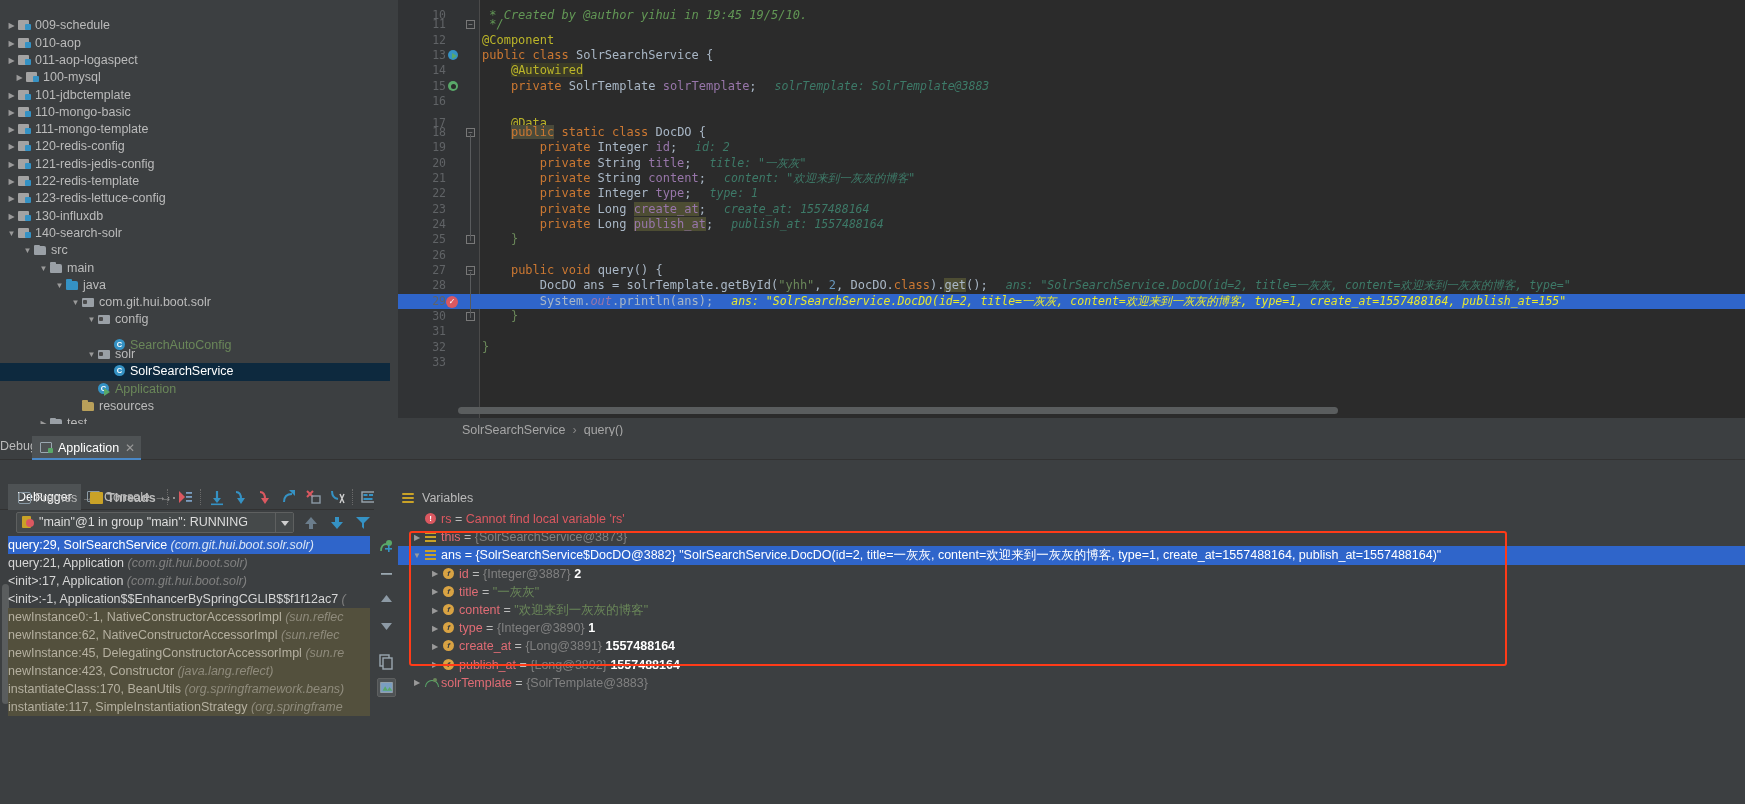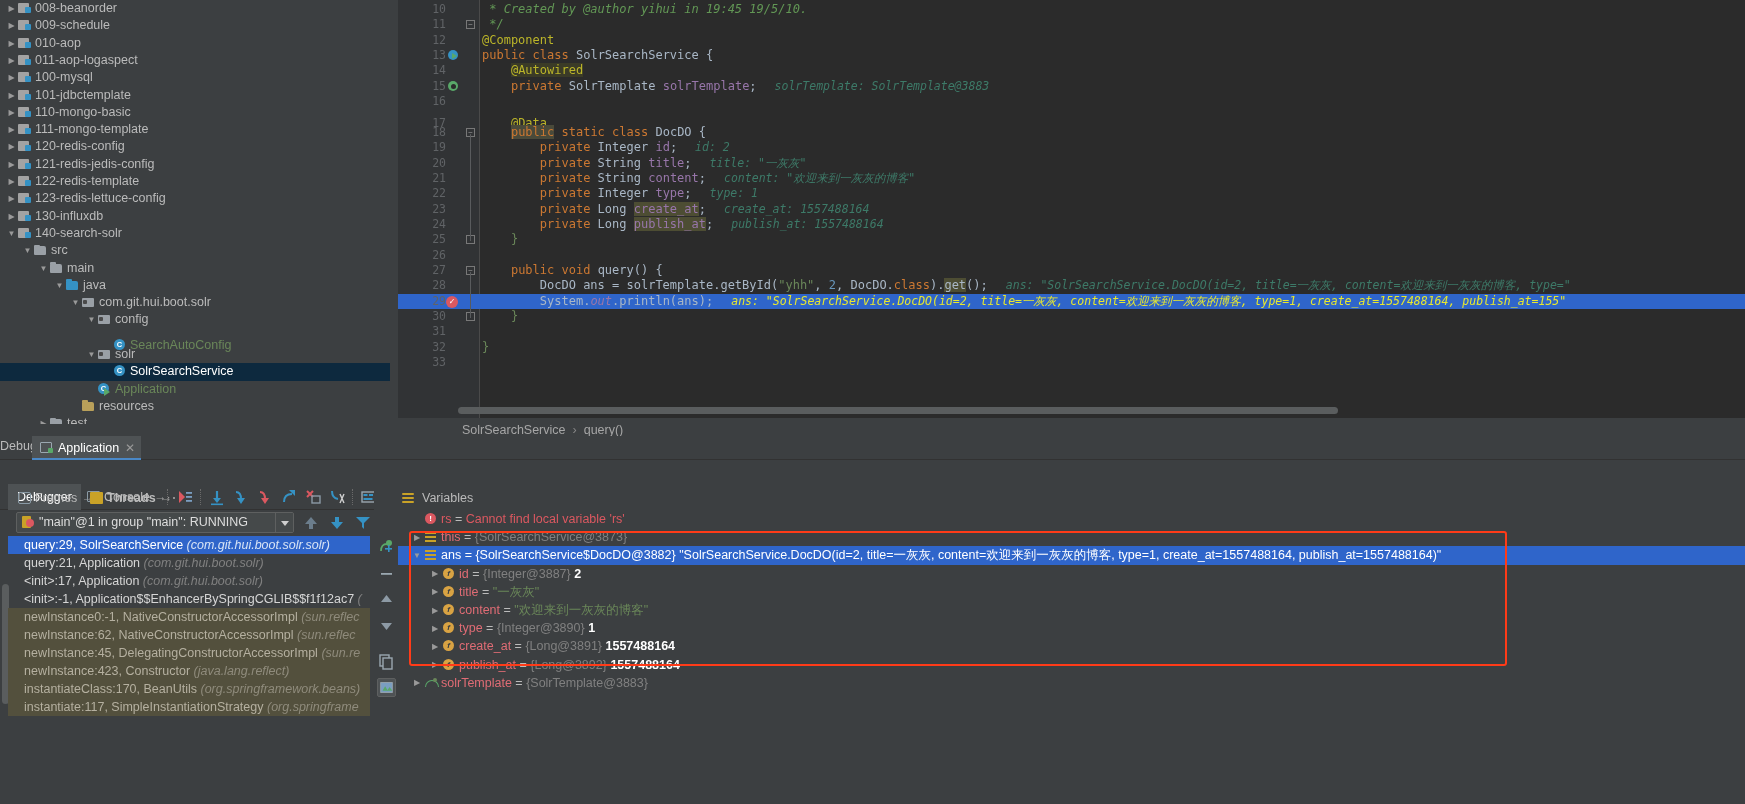--- a/index.html
+++ b/index.html
@@ -207,21 +207,21 @@
       background:#45494a; border-left:1px solid #5e6060; }
   #thread-arrow::after{ content:""; position:absolute; left:5px; top:8px;
       border-left:4px solid transparent; border-right:4px solid transparent;
       border-top:5px solid #cfcfcf; }
 
   #frames-list{
     position:absolute; left:8px; top:100px; width:362px; height:268px;
     overflow:hidden;
   }
   .frame-row{ position:relative; height:18px; line-height:18px;
-      white-space:nowrap; font-size:12.5px; color:#d6d6d6; padding-left:16px; }
+      white-space:nowrap; font-size:12.5px; color:#d6d6d6; }
   .frame-row.sel{ background:#2f65ca; color:#ffffff; }
   .frame-row.lib{ background:#53503d; color:#b5b0a0; }
   .frame-row .pk{ color:#808080; font-style:italic; }
   .frame-row.sel .pk{ color:#d8e4f5; font-style:italic; }
   .frame-row.lib .pk{ color:#8f8b7c; font-style:italic; }
 
   #frames-scroll{ position:absolute; left:2px; top:100px; width:7px; height:268px; }
   #frames-scroll .thumb{ position:absolute; left:0; top:48px; width:7px;
       height:120px; background:#5a5d5e; border-radius:4px; }
 
@@ -290,25 +290,24 @@
     position:absolute; left:409px; top:531px; width:1098px; height:135px;
     border:2.5px solid #ff3b18; border-radius:3px; pointer-events:none;
   }
 </style>
 </head>
 <body>
 
 <div id="root">
 
   <div id="project-tree">
-      <div class="tree-row" style="top: 0px; position: absolute; left: 0px; width: 390px;"><span style="display:inline-block;width:4px"></span><span class="tw e"></span><span class="ic mod"></span><span class="">008-beanorder</span></div>
       <div class="tree-row" style="top: 17.3px; position: absolute; left: 0px; width: 390px;"><span style="display:inline-block;width:4px"></span><span class="tw e"></span><span class="ic mod"></span><span class="">009-schedule</span></div>
       <div class="tree-row" style="top: 34.6px; position: absolute; left: 0px; width: 390px;"><span style="display:inline-block;width:4px"></span><span class="tw e"></span><span class="ic mod"></span><span class="">010-aop</span></div>
       <div class="tree-row" style="top: 51.9px; position: absolute; left: 0px; width: 390px;"><span style="display:inline-block;width:4px"></span><span class="tw e"></span><span class="ic mod"></span><span class="">011-aop-logaspect</span></div>
-      <div class="tree-row" style="top: 69.2px; position: absolute; left: 0px; width: 390px;"><span style="display:inline-block;width:4px"></span><span class="tw e"></span><span class="ic mod"></span><span class="">100-mysql</span></div>
+      <div class="tree-row" style="top: 69.2px; position: absolute; left: 8px; width: 390px;"><span style="display:inline-block;width:4px"></span><span class="tw e"></span><span class="ic mod"></span><span class="">100-mysql</span></div>
       <div class="tree-row" style="top: 86.5px; position: absolute; left: 0px; width: 390px;"><span style="display:inline-block;width:4px"></span><span class="tw e"></span><span class="ic mod"></span><span class="">101-jdbctemplate</span></div>
       <div class="tree-row" style="top: 103.8px; position: absolute; left: 0px; width: 390px;"><span style="display:inline-block;width:4px"></span><span class="tw e"></span><span class="ic mod"></span><span class="">110-mongo-basic</span></div>
       <div class="tree-row" style="top: 121.1px; position: absolute; left: 0px; width: 390px;"><span style="display:inline-block;width:4px"></span><span class="tw e"></span><span class="ic mod"></span><span class="">111-mongo-template</span></div>
       <div class="tree-row" style="top: 138.4px; position: absolute; left: 0px; width: 390px;"><span style="display:inline-block;width:4px"></span><span class="tw e"></span><span class="ic mod"></span><span class="">120-redis-config</span></div>
       <div class="tree-row" style="top: 155.7px; position: absolute; left: 0px; width: 390px;"><span style="display:inline-block;width:4px"></span><span class="tw e"></span><span class="ic mod"></span><span class="">121-redis-jedis-config</span></div>
       <div class="tree-row" style="top: 173px; position: absolute; left: 0px; width: 390px;"><span style="display:inline-block;width:4px"></span><span class="tw e"></span><span class="ic mod"></span><span class="">122-redis-template</span></div>
       <div class="tree-row" style="top: 190.3px; position: absolute; left: 0px; width: 390px;"><span style="display:inline-block;width:4px"></span><span class="tw e"></span><span class="ic mod"></span><span class="">123-redis-lettuce-config</span></div>
       <div class="tree-row" style="top: 207.6px; position: absolute; left: 0px; width: 390px;"><span style="display:inline-block;width:4px"></span><span class="tw e"></span><span class="ic mod"></span><span class="">130-influxdb</span></div>
       <div class="tree-row" style="top: 224.9px; position: absolute; left: 0px; width: 390px;"><span style="display:inline-block;width:4px"></span><span class="tw o"></span><span class="ic mod"></span><span class="">140-search-solr</span></div>
       <div class="tree-row" style="top: 259.5px; position: absolute; left: 0px; width: 390px;"><span style="display:inline-block;width:36px"></span><span class="tw o"></span><span class="ic fol"></span><span class="">main</span></div>
@@ -325,21 +324,21 @@
     </div>
   <div id="vsplit"></div>
   <div id="tree-hscroll">
     <div class="thumb"></div>
   </div>
 
   <div id="editor">
     <div id="gutter"></div>
     <div id="gutter-fold"></div>
     <div class="code-area" id="code-area">
-        <div class="ln-row" style="top: 2px;"><span class="lnum">10</span><span class="lcode"><span class="c"> * Created by @author yihui in 19:45 19/5/10.</span></span></div>
+        <div class="ln-row" style="top: 8px;"><span class="lnum">10</span><span class="lcode"><span class="c"> * Created by @author yihui in 19:45 19/5/10.</span></span></div>
         <div class="ln-row" style="top: 17.35px;"><span class="lnum">11</span><span class="lcode"><span class="c"> */</span></span></div>
         <div class="fold-m" style="top: 20.35px;">−</div>
         <div class="ln-row" style="top: 32.7px;"><span class="lnum">12</span><span class="lcode"><span class="an">@Component</span></span></div>
         <div class="ln-row" style="top: 48.05px;"><span class="lnum">13</span><span class="lcode"><span class="k">public</span> <span class="k">class</span> <span class="t">SolrSearchService</span> <span class="t">{</span></span></div>
         <div class="gutter-ic run-gi" style="top: 50.05px;"></div>
         <div class="ln-row" style="top: 63.4px;"><span class="lnum">14</span><span class="lcode">    <span class="an hi-annot">@Autowired</span></span></div>
         <div class="ln-row" style="top: 78.75px;"><span class="lnum">15</span><span class="lcode">    <span class="k">private</span> <span class="t">SolrTemplate</span> <span class="fld">solrTemplate</span><span class="t">;</span><span class="hint" style="margin-left:18px">solrTemplate: SolrTemplate@3883</span></span></div>
         <div class="gutter-ic bean-gi" style="top: 80.75px;"></div>
         <div class="ln-row" style="top: 94.1px;"><span class="lnum">16</span><span class="lcode"></span></div>
         <div class="ln-row" style="top: 116px;"><span class="lnum">17</span><span class="lcode">    <span class="an">@Data</span></span></div>

